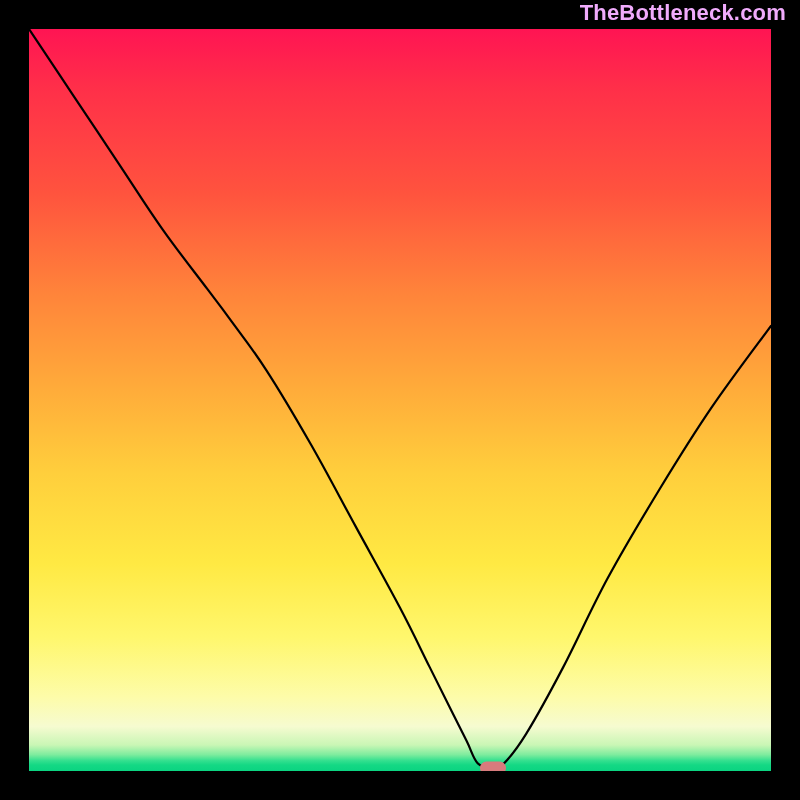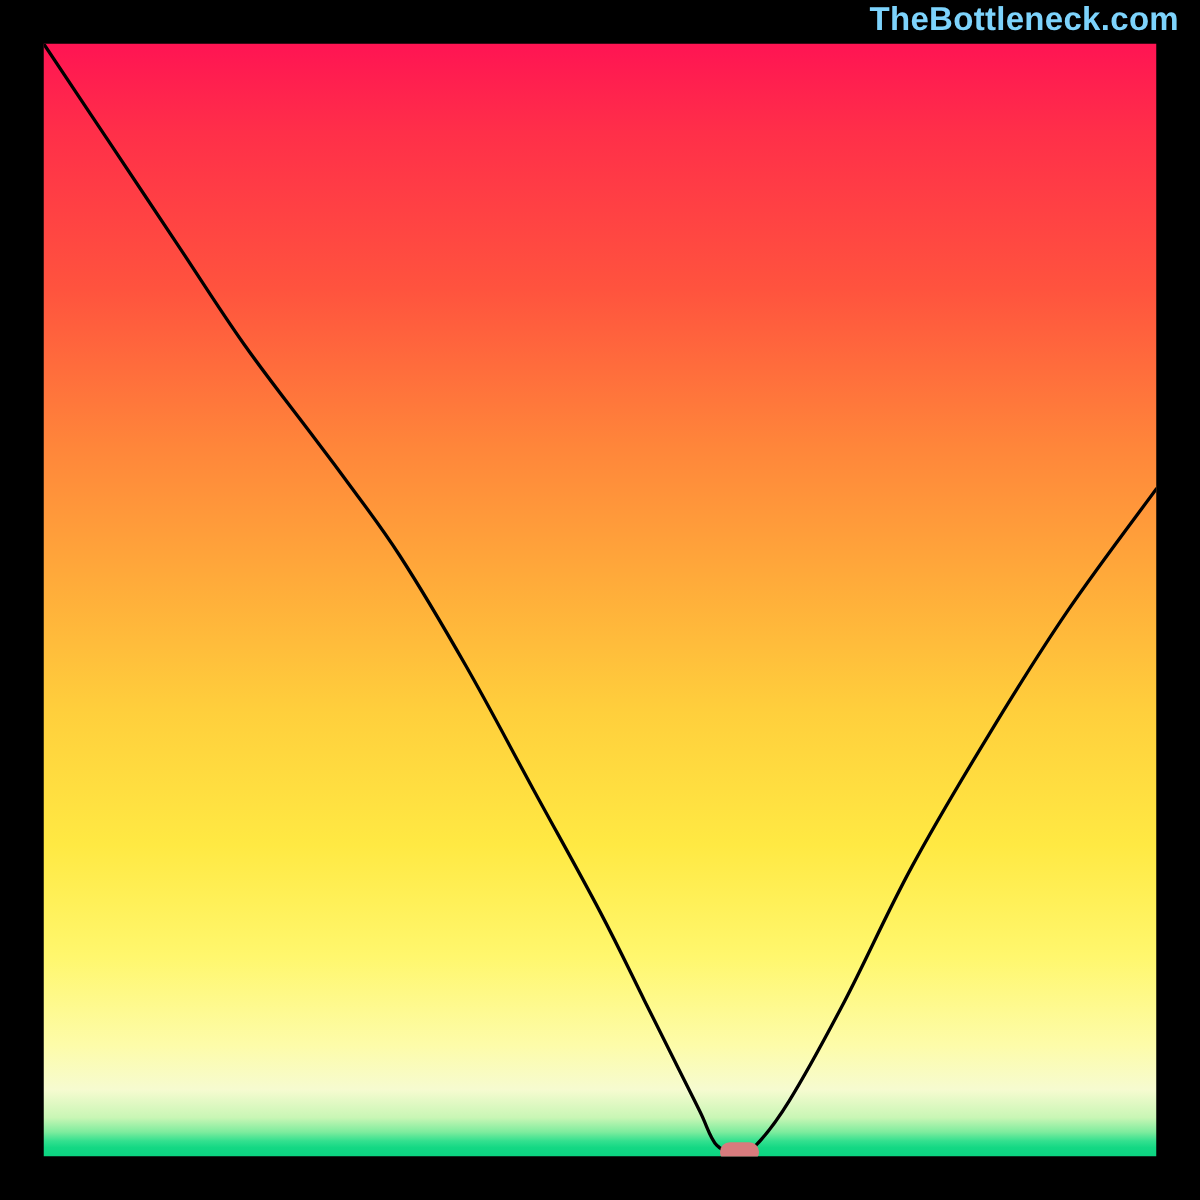--- a/index.html
+++ b/index.html
@@ -7,21 +7,21 @@
   .frame {
     position: relative;
     width: 800px;
     height: 800px;
     background: #000;
   }
   .watermark {
     position: absolute;
     top: 0;
     right: 14px;
-    color: #7dd3fc;
+    color: #f0abfc;
     font-family: Arial, sans-serif;
     font-size: 22px;
     font-weight: bold;
     letter-spacing: 0.2px;
   }
   .plot {
     position: absolute;
     left: 29px;
     top: 29px;
     width: 742px;

